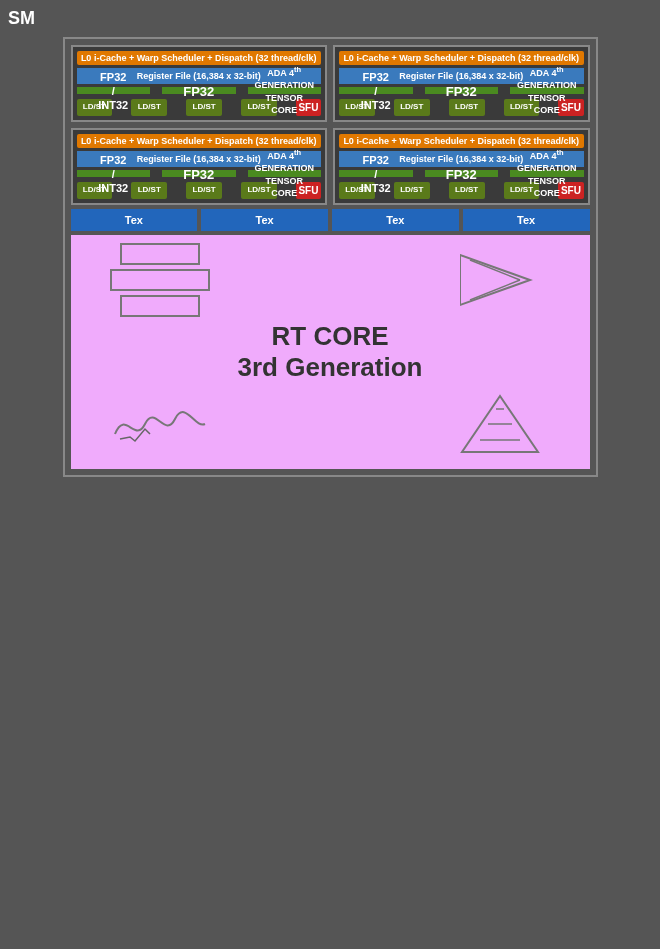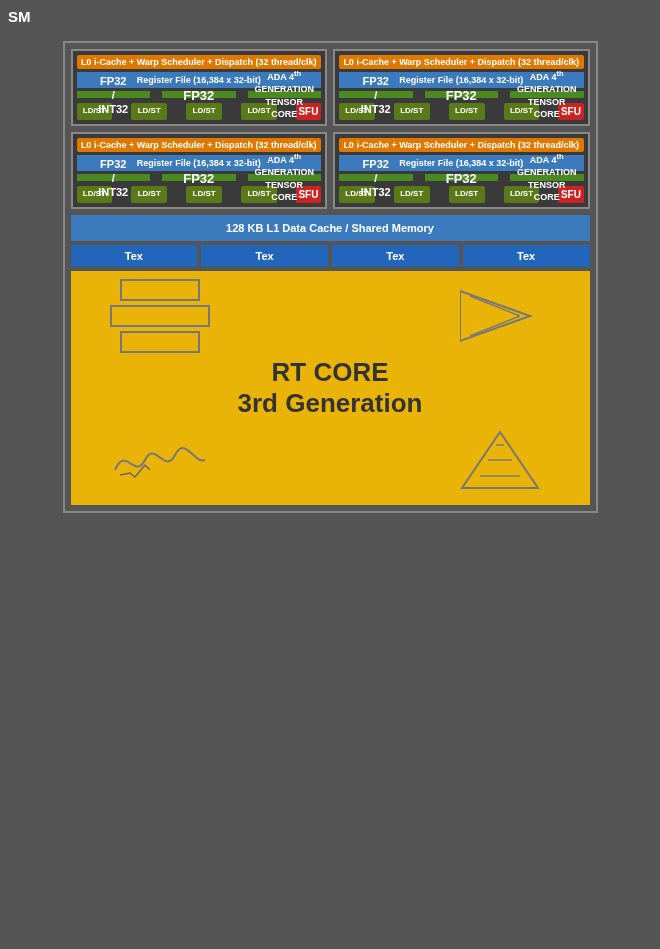--- a/index.html
+++ b/index.html
@@ -10,23 +10,23 @@
       font-family: Arial, sans-serif;
       display: flex;
       flex-direction: column;
       align-items: center;
       padding: 8px;
     }
 
     .sm-title {
       color: white;
       font-weight: bold;
-      font-size: 15px;
+      font-size: 18px;
       align-self: flex-start;
-      margin-bottom: 16px;
+      margin-bottom: 8px;
     }
 
     .outer-container {
       background: #555;
       border: 2px solid #888;
       width: 535px;
       padding: 6px;
     }
 
     .four-quad-grid {
@@ -111,21 +111,21 @@
     .tex-btn {
       background: #2266bb;
       color: white;
       font-size: 11px;
       font-weight: bold;
       text-align: center;
       padding: 5px 2px;
     }
 
     .rt-core-section {
-      background: #eab308;
+      background: #f0abfc;
       margin-top: 4px;
       padding: 8px;
       display: grid;
       grid-template-rows: 1fr auto 1fr;
       gap: 4px;
       min-height: 160px;
     }
 
     .rt-top-row {
       display: grid;
@@ -383,21 +383,20 @@
         <div class="bottom-bar">
           <div class="ldst-btn">LD/ST</div>
           <div class="ldst-btn">LD/ST</div>
           <div class="ldst-btn">LD/ST</div>
           <div class="ldst-btn">LD/ST</div>
           <div class="sfu-btn">SFU</div>
         </div>
       </div>
     </div>
 
-  <div class="l1-cache-bar">128 KB L1 Data Cache / Shared Memory</div>
 
   <div class="tex-bar" id="tex-bar">
       <div class="tex-btn">Tex</div>
       <div class="tex-btn">Tex</div>
       <div class="tex-btn">Tex</div>
       <div class="tex-btn">Tex</div>
     </div>
 
   <div class="rt-core-section">
     <div class="rt-top-row">

